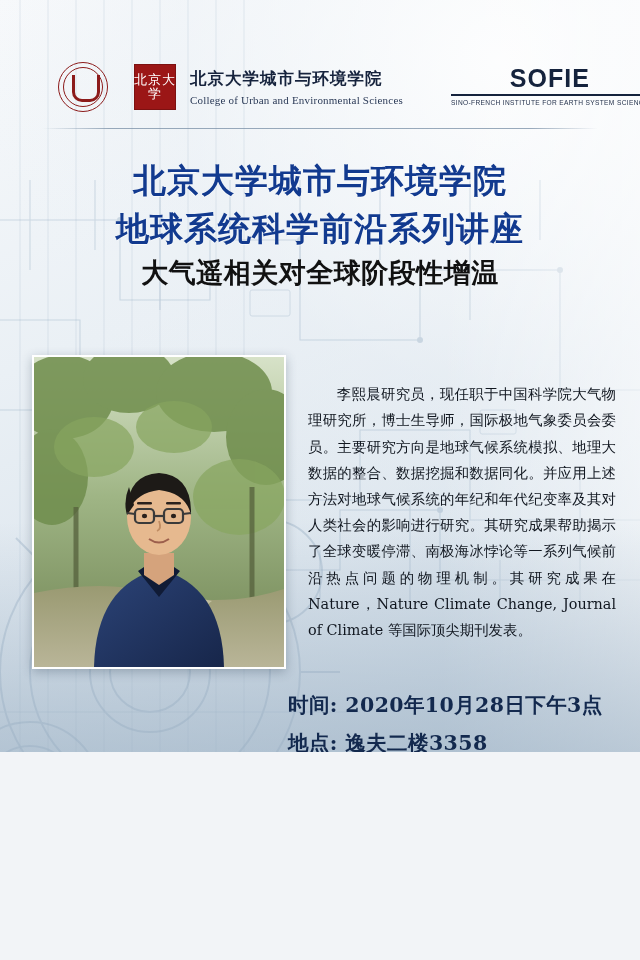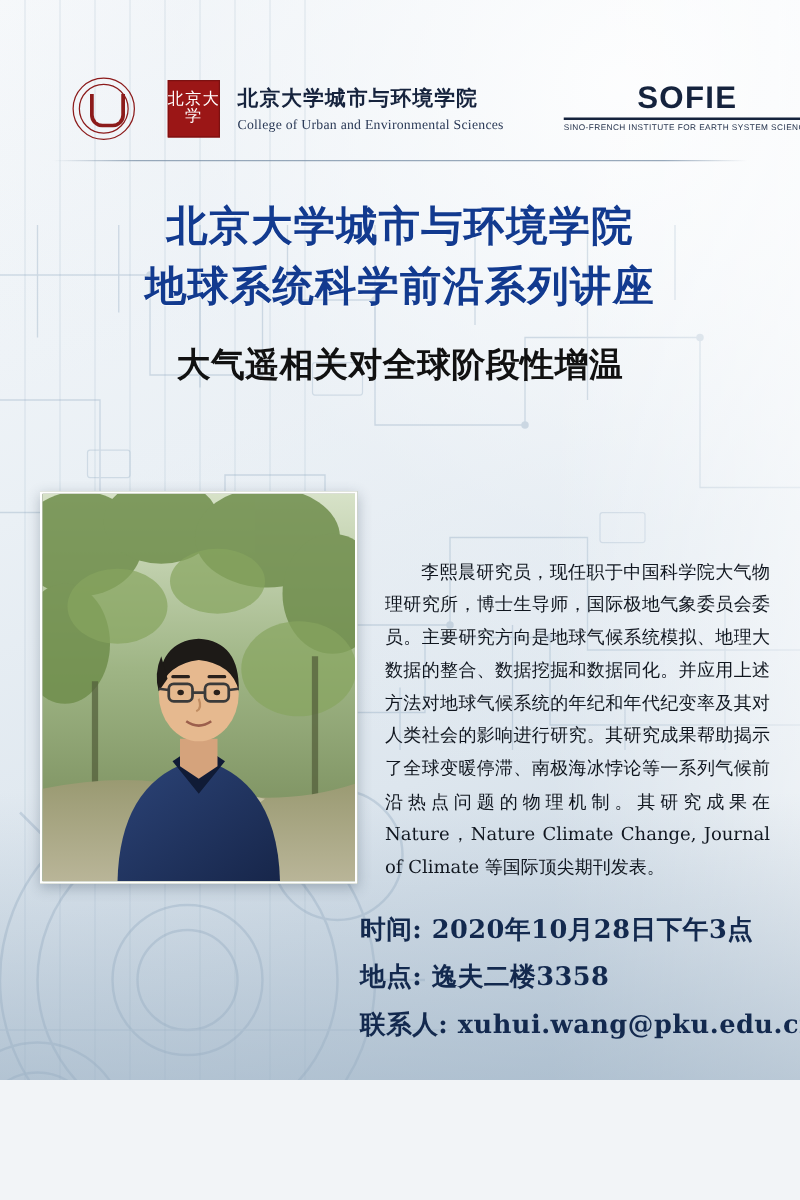--- a/index.html
+++ b/index.html
@@ -10,21 +10,21 @@
     width: 640px;
     height: 960px;
     font-family: "Liberation Sans", sans-serif;
     background: #f2f4f7;
     overflow: hidden;
   }
 
   #poster {
     position: relative;
     width: 640px;
-    height: 864px;
+    height: 752px;
     background:
       radial-gradient(circle at 78% 8%, rgba(255,255,255,0.85) 0%, rgba(236,241,246,0.4) 38%, rgba(222,230,238,0) 60%),
       linear-gradient(160deg, #f7f9fb 0%, #eaf0f5 38%, #dde6ee 68%, #c9d6e2 100%);
     overflow: hidden;
   }
 
   
   .bg-art {
     position: absolute;
     inset: 0;
@@ -181,35 +181,34 @@
   .title-main {
     font-family: "DejaVu Sans", sans-serif;
     font-weight: bold;
     font-size: 33px;
     line-height: 1.45;
     color: #123a8f;
     letter-spacing: 1px;
     text-shadow: 0 1px 0 rgba(255,255,255,0.6);
   }
   .title-sub {
-    margin-top: 20px;
     font-family: "DejaVu Sans", sans-serif;
     font-weight: bold;
     font-size: 27px;
     line-height: 1.5;
     color: #111111;
     letter-spacing: 0.5px;
   }
 
   
   .speaker-block {
     position: relative;
-    margin-top: 80px;
+    margin-top: 62px;
     display: flex;
-    align-items: flex-end;
+    align-items: center;
     padding: 0 24px 0 32px;
   }
   .portrait {
     width: 250px;
     height: 310px;
     flex: 0 0 auto;
     border: 2px solid #ffffff;
     box-shadow: 0 3px 10px rgba(40,60,80,0.30);
     overflow: hidden;
     position: relative;

